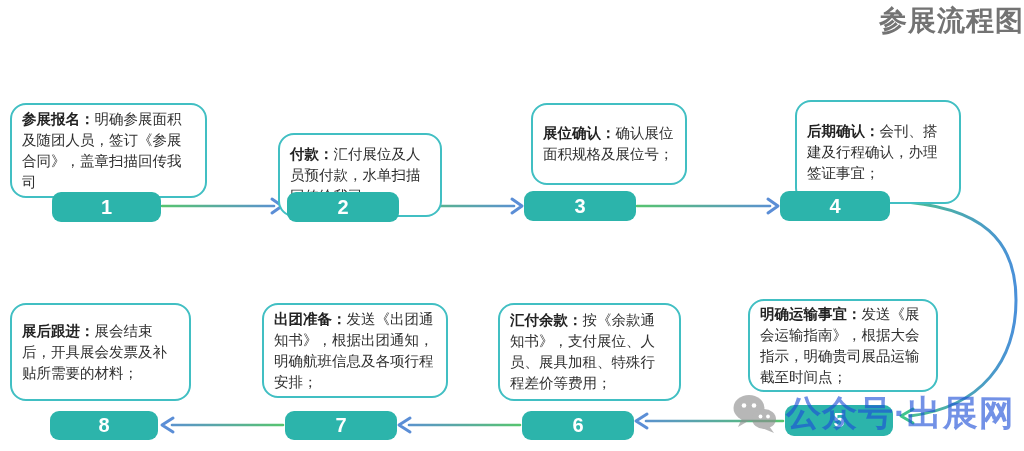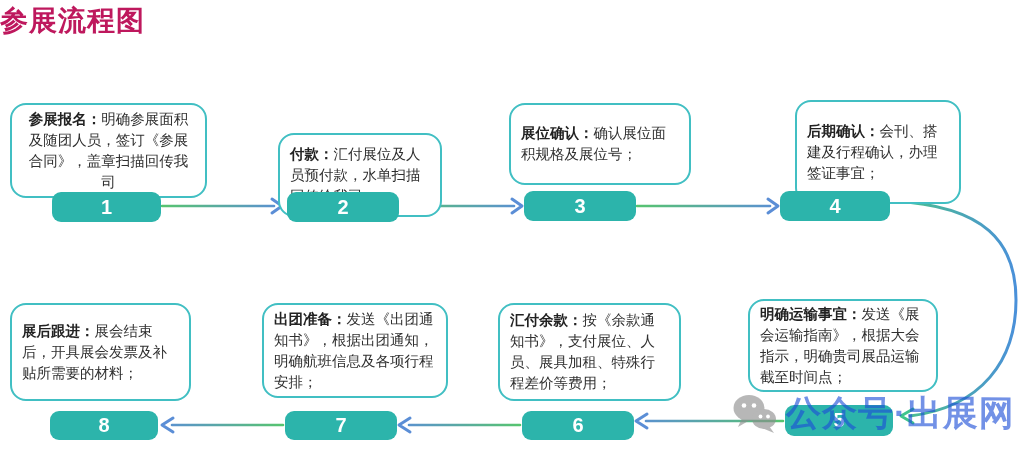--- a/index.html
+++ b/index.html
@@ -1,40 +1,40 @@
 <!DOCTYPE html>
 <html><head>
 <meta charset="utf-8">
 <style>
   html,body{margin:0;padding:0;background:#ffffff;}
   .stage{
     position:relative;width:1024px;height:451px;background:#ffffff;overflow:hidden;
     font-family:"Liberation Sans","DejaVu Sans",sans-serif;
   }
   .title{
-    position:absolute;top:2px;left:0;width:100%;text-align:left;
-    font-size:28px;font-weight:700;color:#be185d;letter-spacing:1px;margin:0;
+    position:absolute;top:2px;left:0;width:100%;text-align:right;
+    font-size:28px;font-weight:700;color:#737373;letter-spacing:1px;margin:0;
   }
   .arrows{position:absolute;left:0;top:0;z-index:1;}
   .box{
     position:absolute;box-sizing:border-box;background:#ffffff;
     border:2px solid #41bfc3;border-radius:16px;
     color:#303030;font-size:14.5px;line-height:21px;
     display:flex;flex-direction:column;justify-content:center;
     padding:8px 10px;z-index:2;
   }
   .box b{font-weight:700;color:#222;}
   .bar{
     position:absolute;background:#2cb4ab;border-radius:9px;
     color:#ffffff;font-weight:700;font-size:20px;
     display:flex;align-items:center;justify-content:center;z-index:3;
   }
-  .b1{left:10px;top:103px;width:197px;height:95px;text-align:center;}
+  .b1{left:10px;top:103px;width:197px;height:95px;}
   .b2{left:278px;top:104px;width:164px;height:84px;margin-top:29px;}
-  .b3{left:509px;top:103px;width:182px;height:82px;}
+  .b3{left:531px;top:103px;width:156px;height:82px;}
   .b4{left:795px;top:100px;width:166px;height:104px;}
   .b5{left:748px;top:299px;width:190px;height:93px;}
   .b6{left:498px;top:303px;width:183px;height:98px;}
   .b7{left:262px;top:303px;width:186px;height:95px;}
   .b8{left:10px;top:303px;width:181px;height:98px;}
   .n1{left:52px;top:192px;width:109px;height:30px;}
   .n2{left:287px;top:192px;width:112px;height:30px;}
   .n3{left:524px;top:191px;width:112px;height:30px;}
   .n4{left:780px;top:191px;width:110px;height:30px;}
   .n5{left:785px;top:405px;width:108px;height:31px;}

